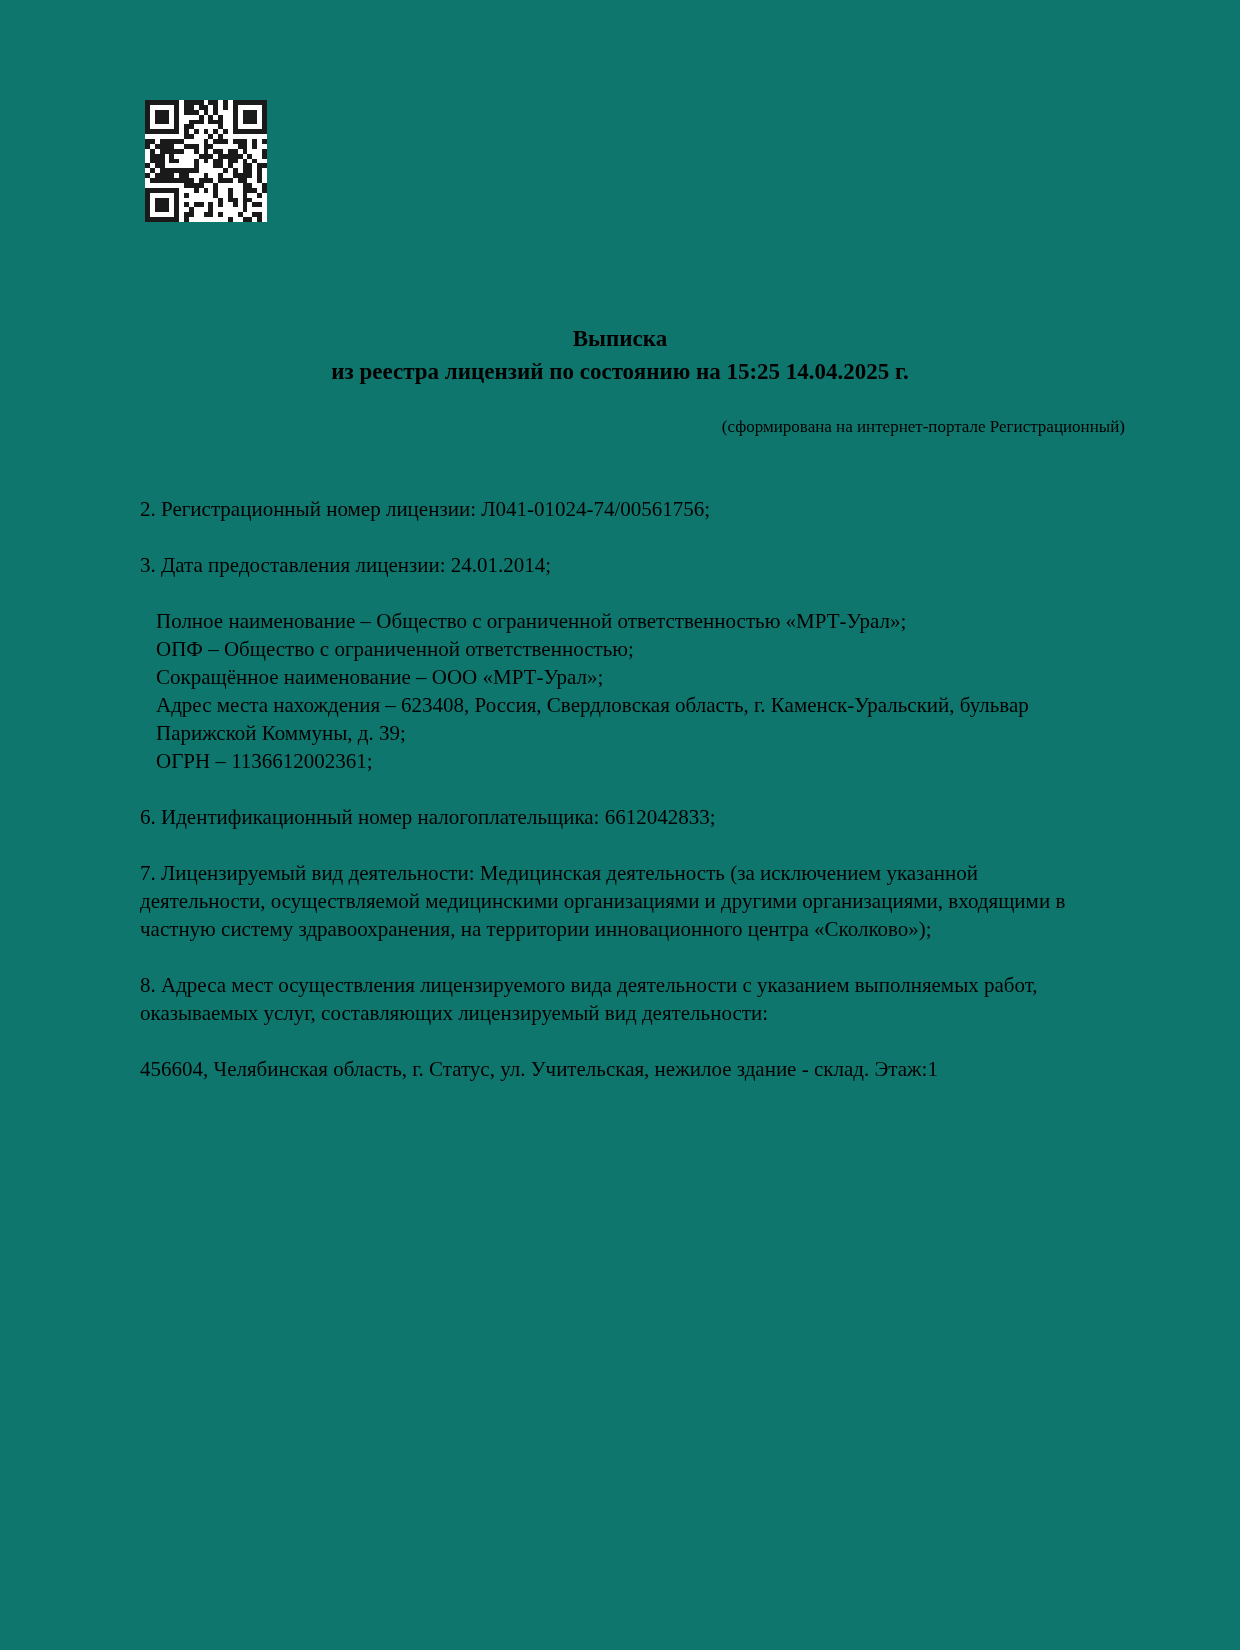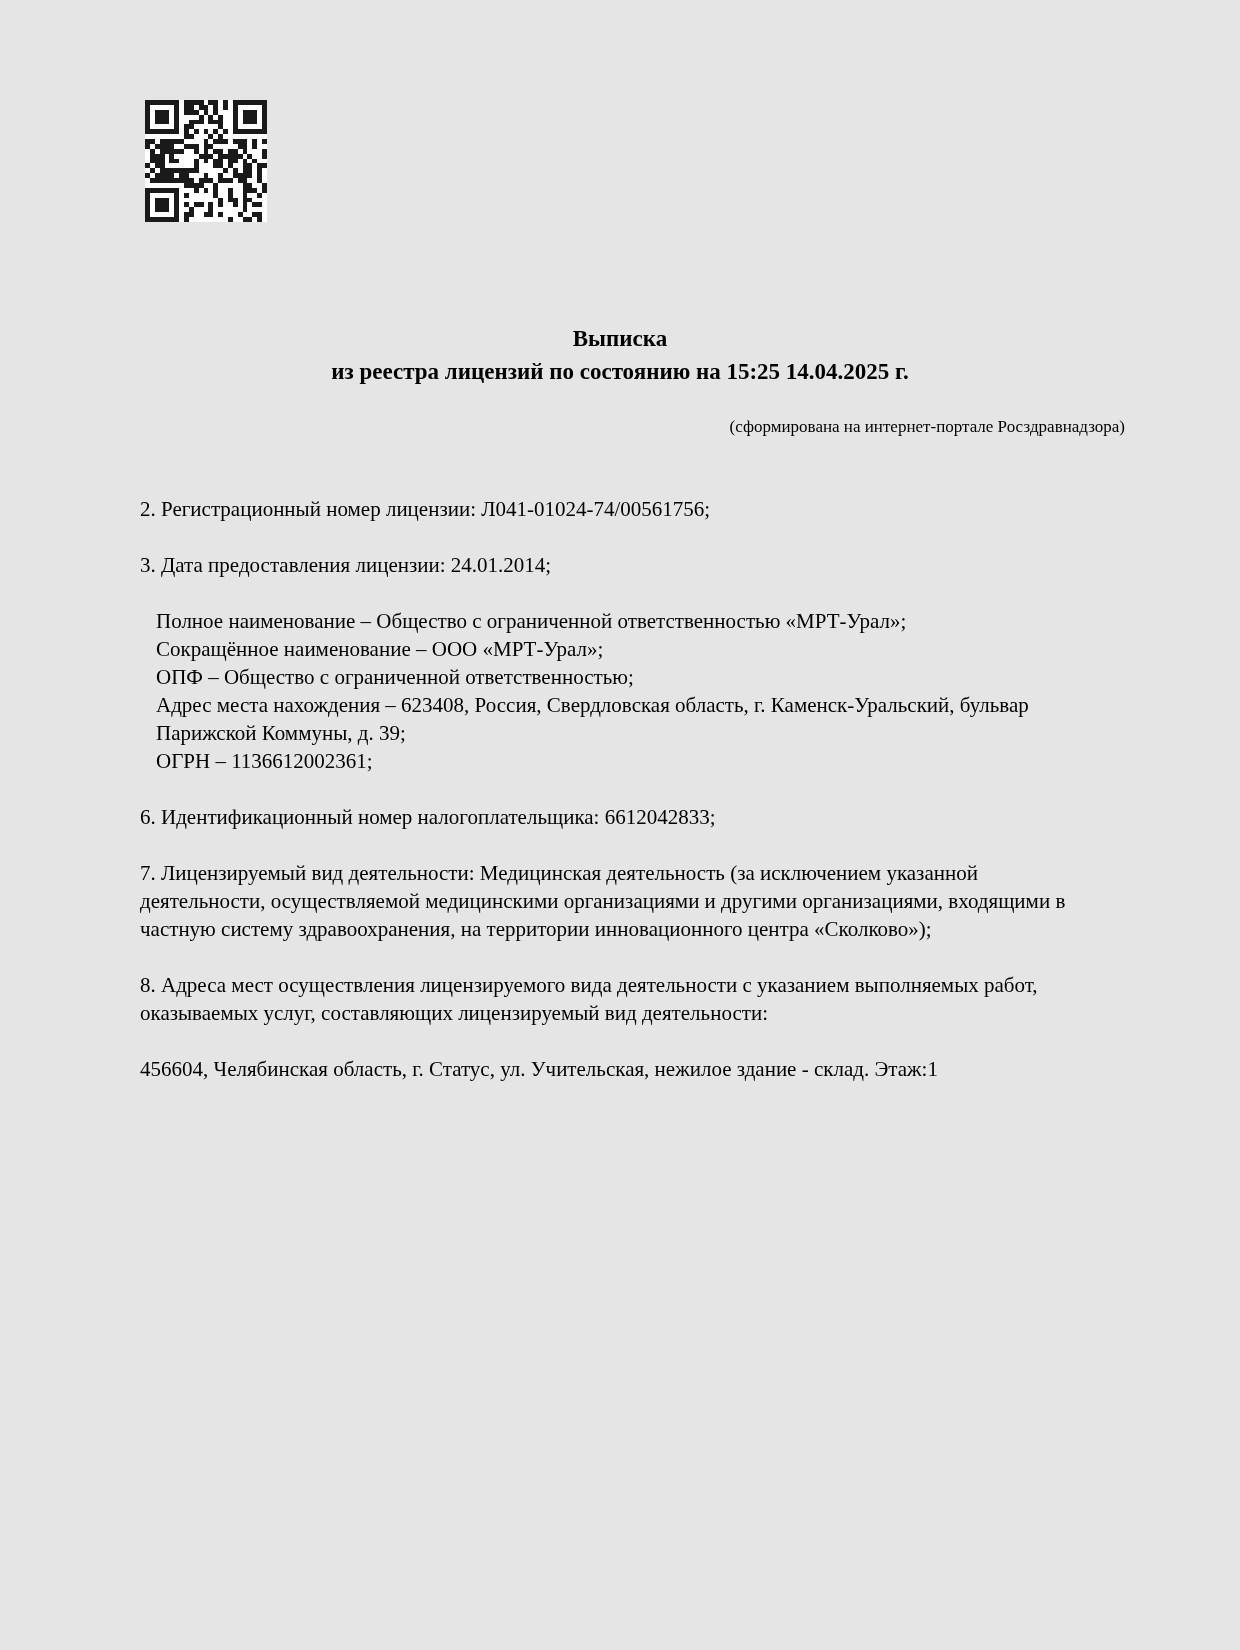--- a/index.html
+++ b/index.html
@@ -4,21 +4,21 @@
 <style>
   html, body {
     margin: 0;
     padding: 0;
     background: #ffffff;
   }
   .page {
     position: relative;
     width: 1240px;
     height: 1650px;
-    background: #e5e5e5;
+    background: #0f766e;
     color: #000000;
     font-family: "Liberation Serif", "DejaVu Serif", serif;
     overflow: hidden;
     box-sizing: border-box;
   }
   .qr {
     position: absolute;
     left: 145px;
     top: 100px;
     width: 122px;
@@ -392,30 +392,30 @@
           <rect x="23" y="24" width="1" height="1"></rect>
         </g>
       </svg>
   </div>
 
   <div class="title">
     <div>Выписка</div>
     <div>из реестра лицензий по состоянию на 15:25 14.04.2025 г.</div>
   </div>
 
-  <div class="note">(сформирована на интернет-портале Росздравнадзора)</div>
+  <div class="note">(сформирована на интернет-портале Регистрационный)</div>
 
   <div class="content">
     <p class="para">2. Регистрационный номер лицензии: Л041-01024-74/00561756;</p>
     <p class="para">3. Дата предоставления лицензии: 24.01.2014;</p>
 
     <div class="block">
       <p class="line">Полное наименование – Общество с ограниченной ответственностью «МРТ-Урал»;</p>
+      <p class="line">ОПФ – Общество с ограниченной ответственностью;</p>
       <p class="line">Сокращённое наименование – ООО «МРТ-Урал»;</p>
-      <p class="line">ОПФ – Общество с ограниченной ответственностью;</p>
       <p class="line">Адрес места нахождения – 623408, Россия, Свердловская область, г. Каменск-Уральский, бульвар Парижской Коммуны, д. 39;</p>
       <p class="line">ОГРН – 1136612002361;</p>
     </div>
 
     <p class="para">6. Идентификационный номер налогоплательщика: 6612042833;</p>
     <p class="para">7. Лицензируемый вид деятельности: Медицинская деятельность (за исключением указанной деятельности, осуществляемой медицинскими организациями и другими организациями, входящими в частную систему здравоохранения, на территории инновационного центра «Сколково»);</p>
     <p class="para">8. Адреса мест осуществления лицензируемого вида деятельности с указанием выполняемых работ, оказываемых услуг, составляющих лицензируемый вид деятельности:</p>
     <p class="para">456604, Челябинская область, г. Статус, ул. Учительская, нежилое здание - склад. Этаж:1</p>
   </div>
 

